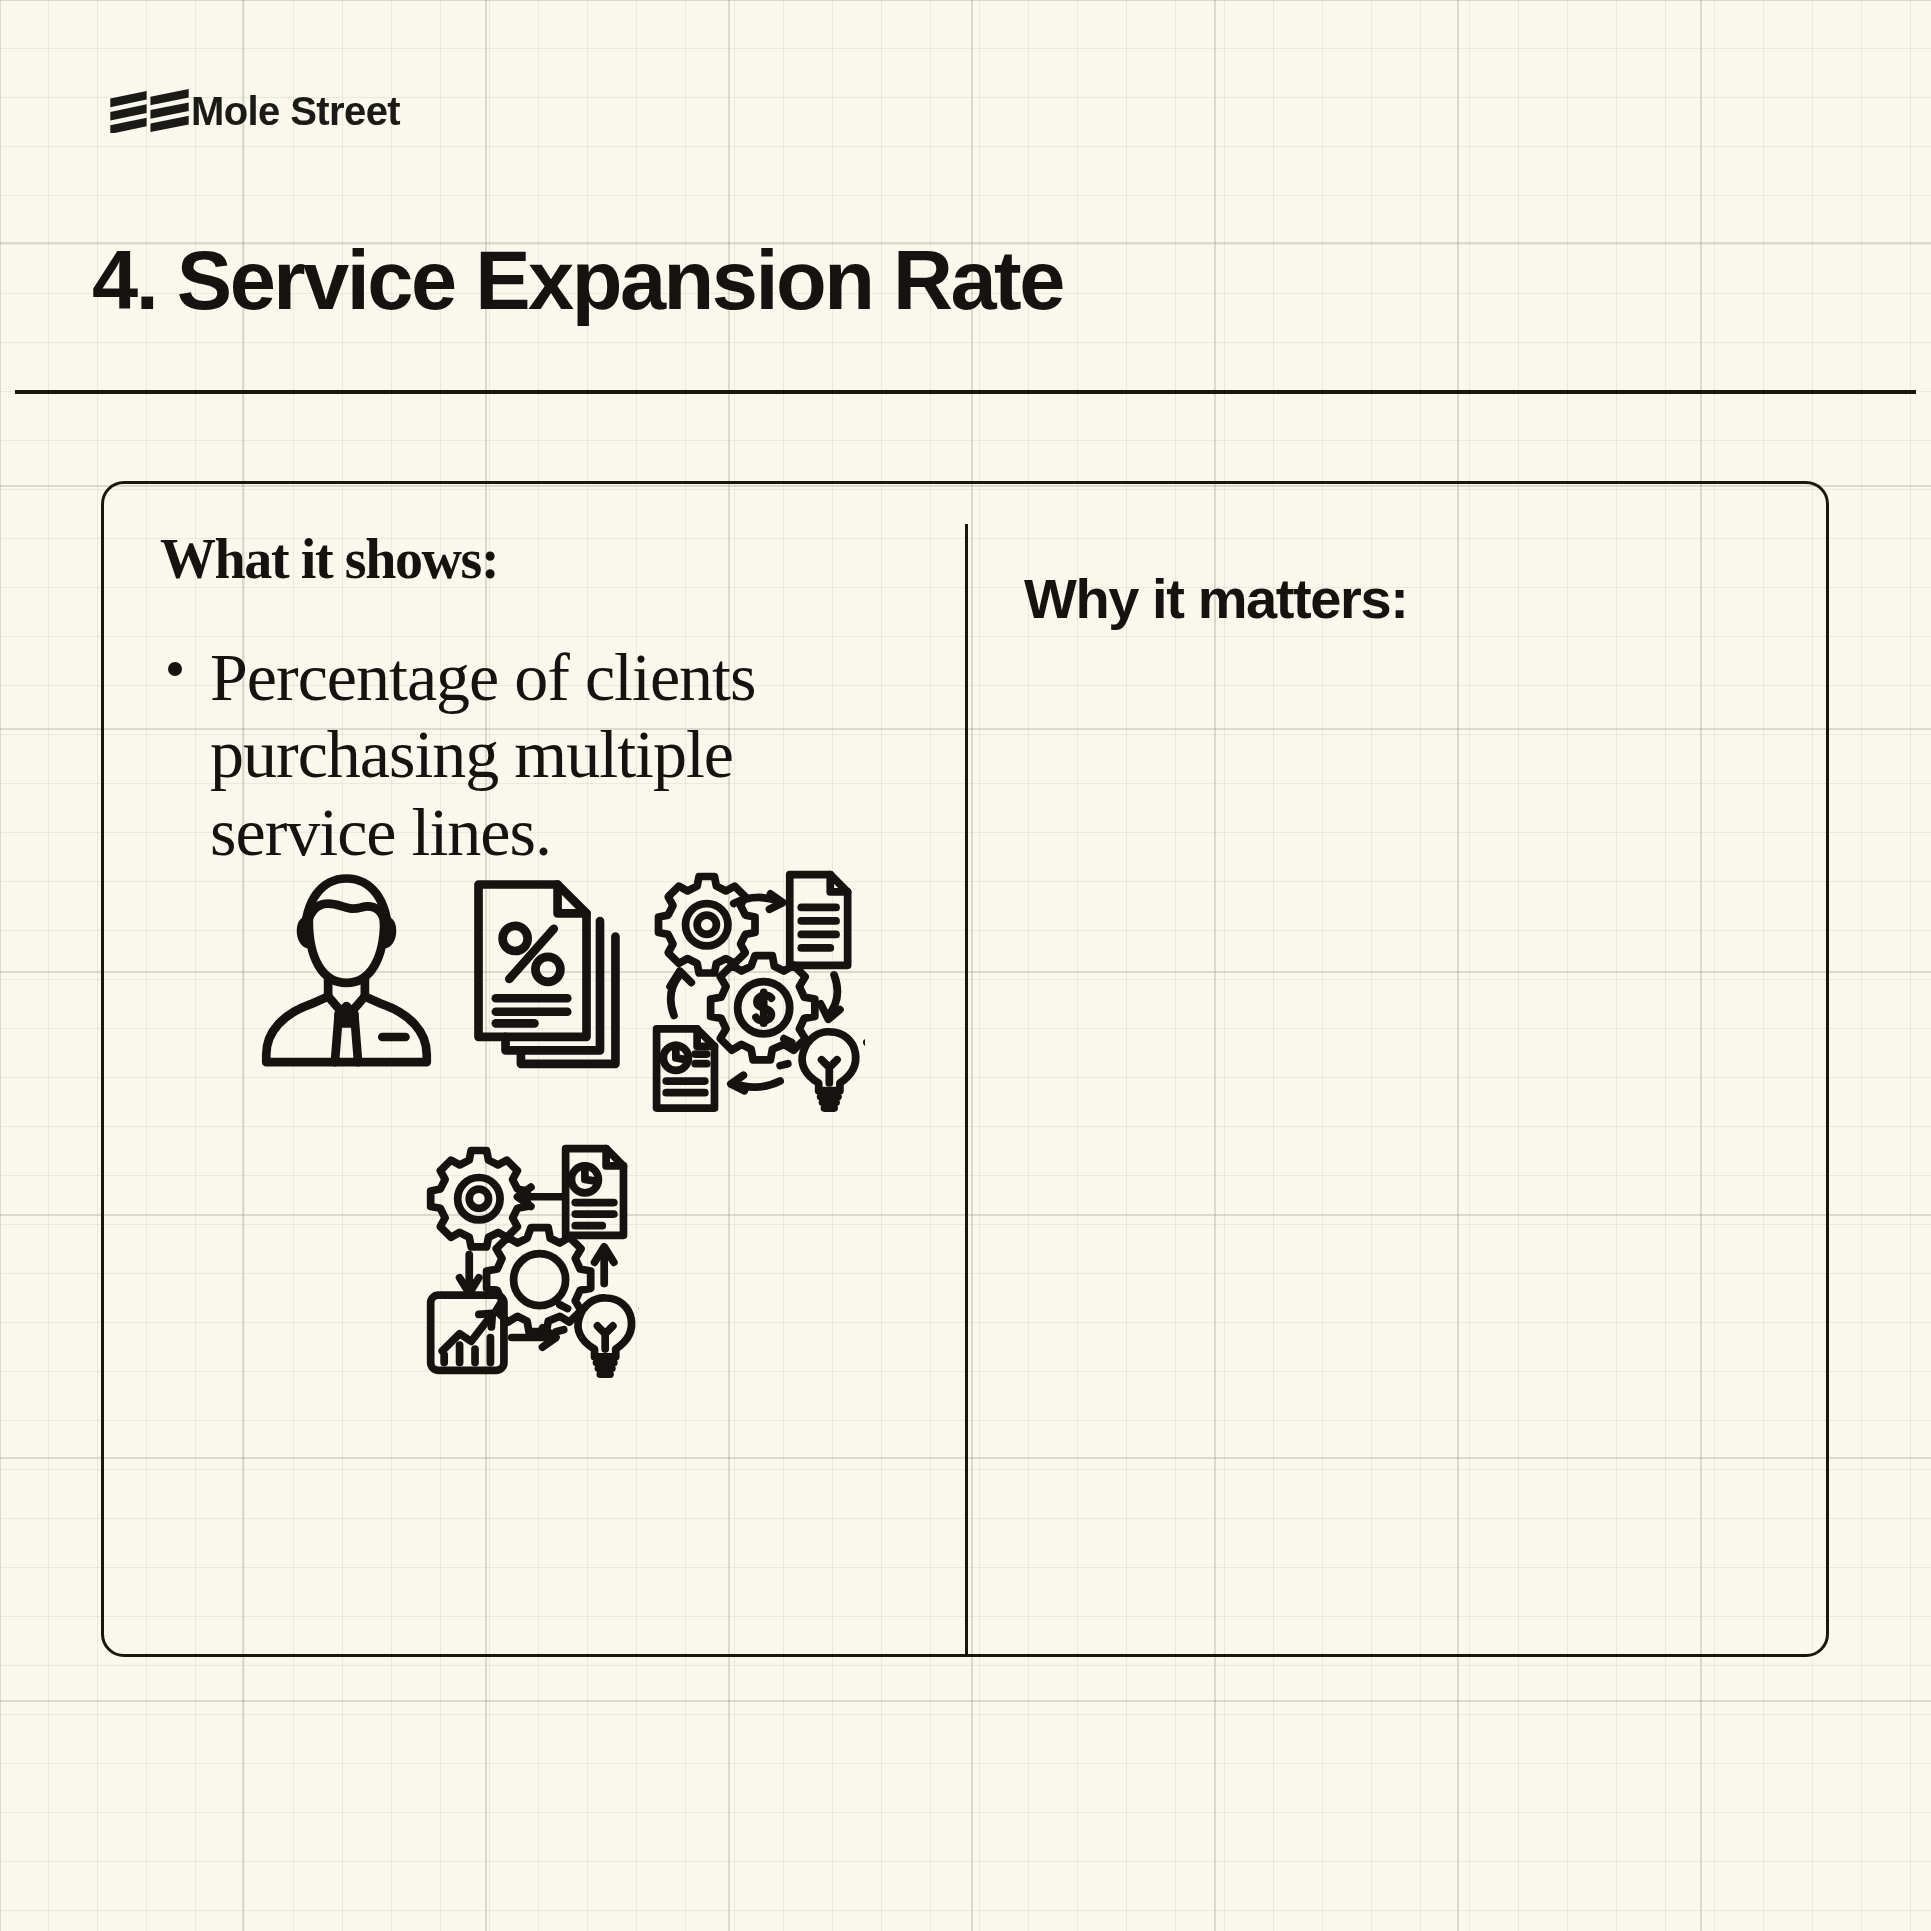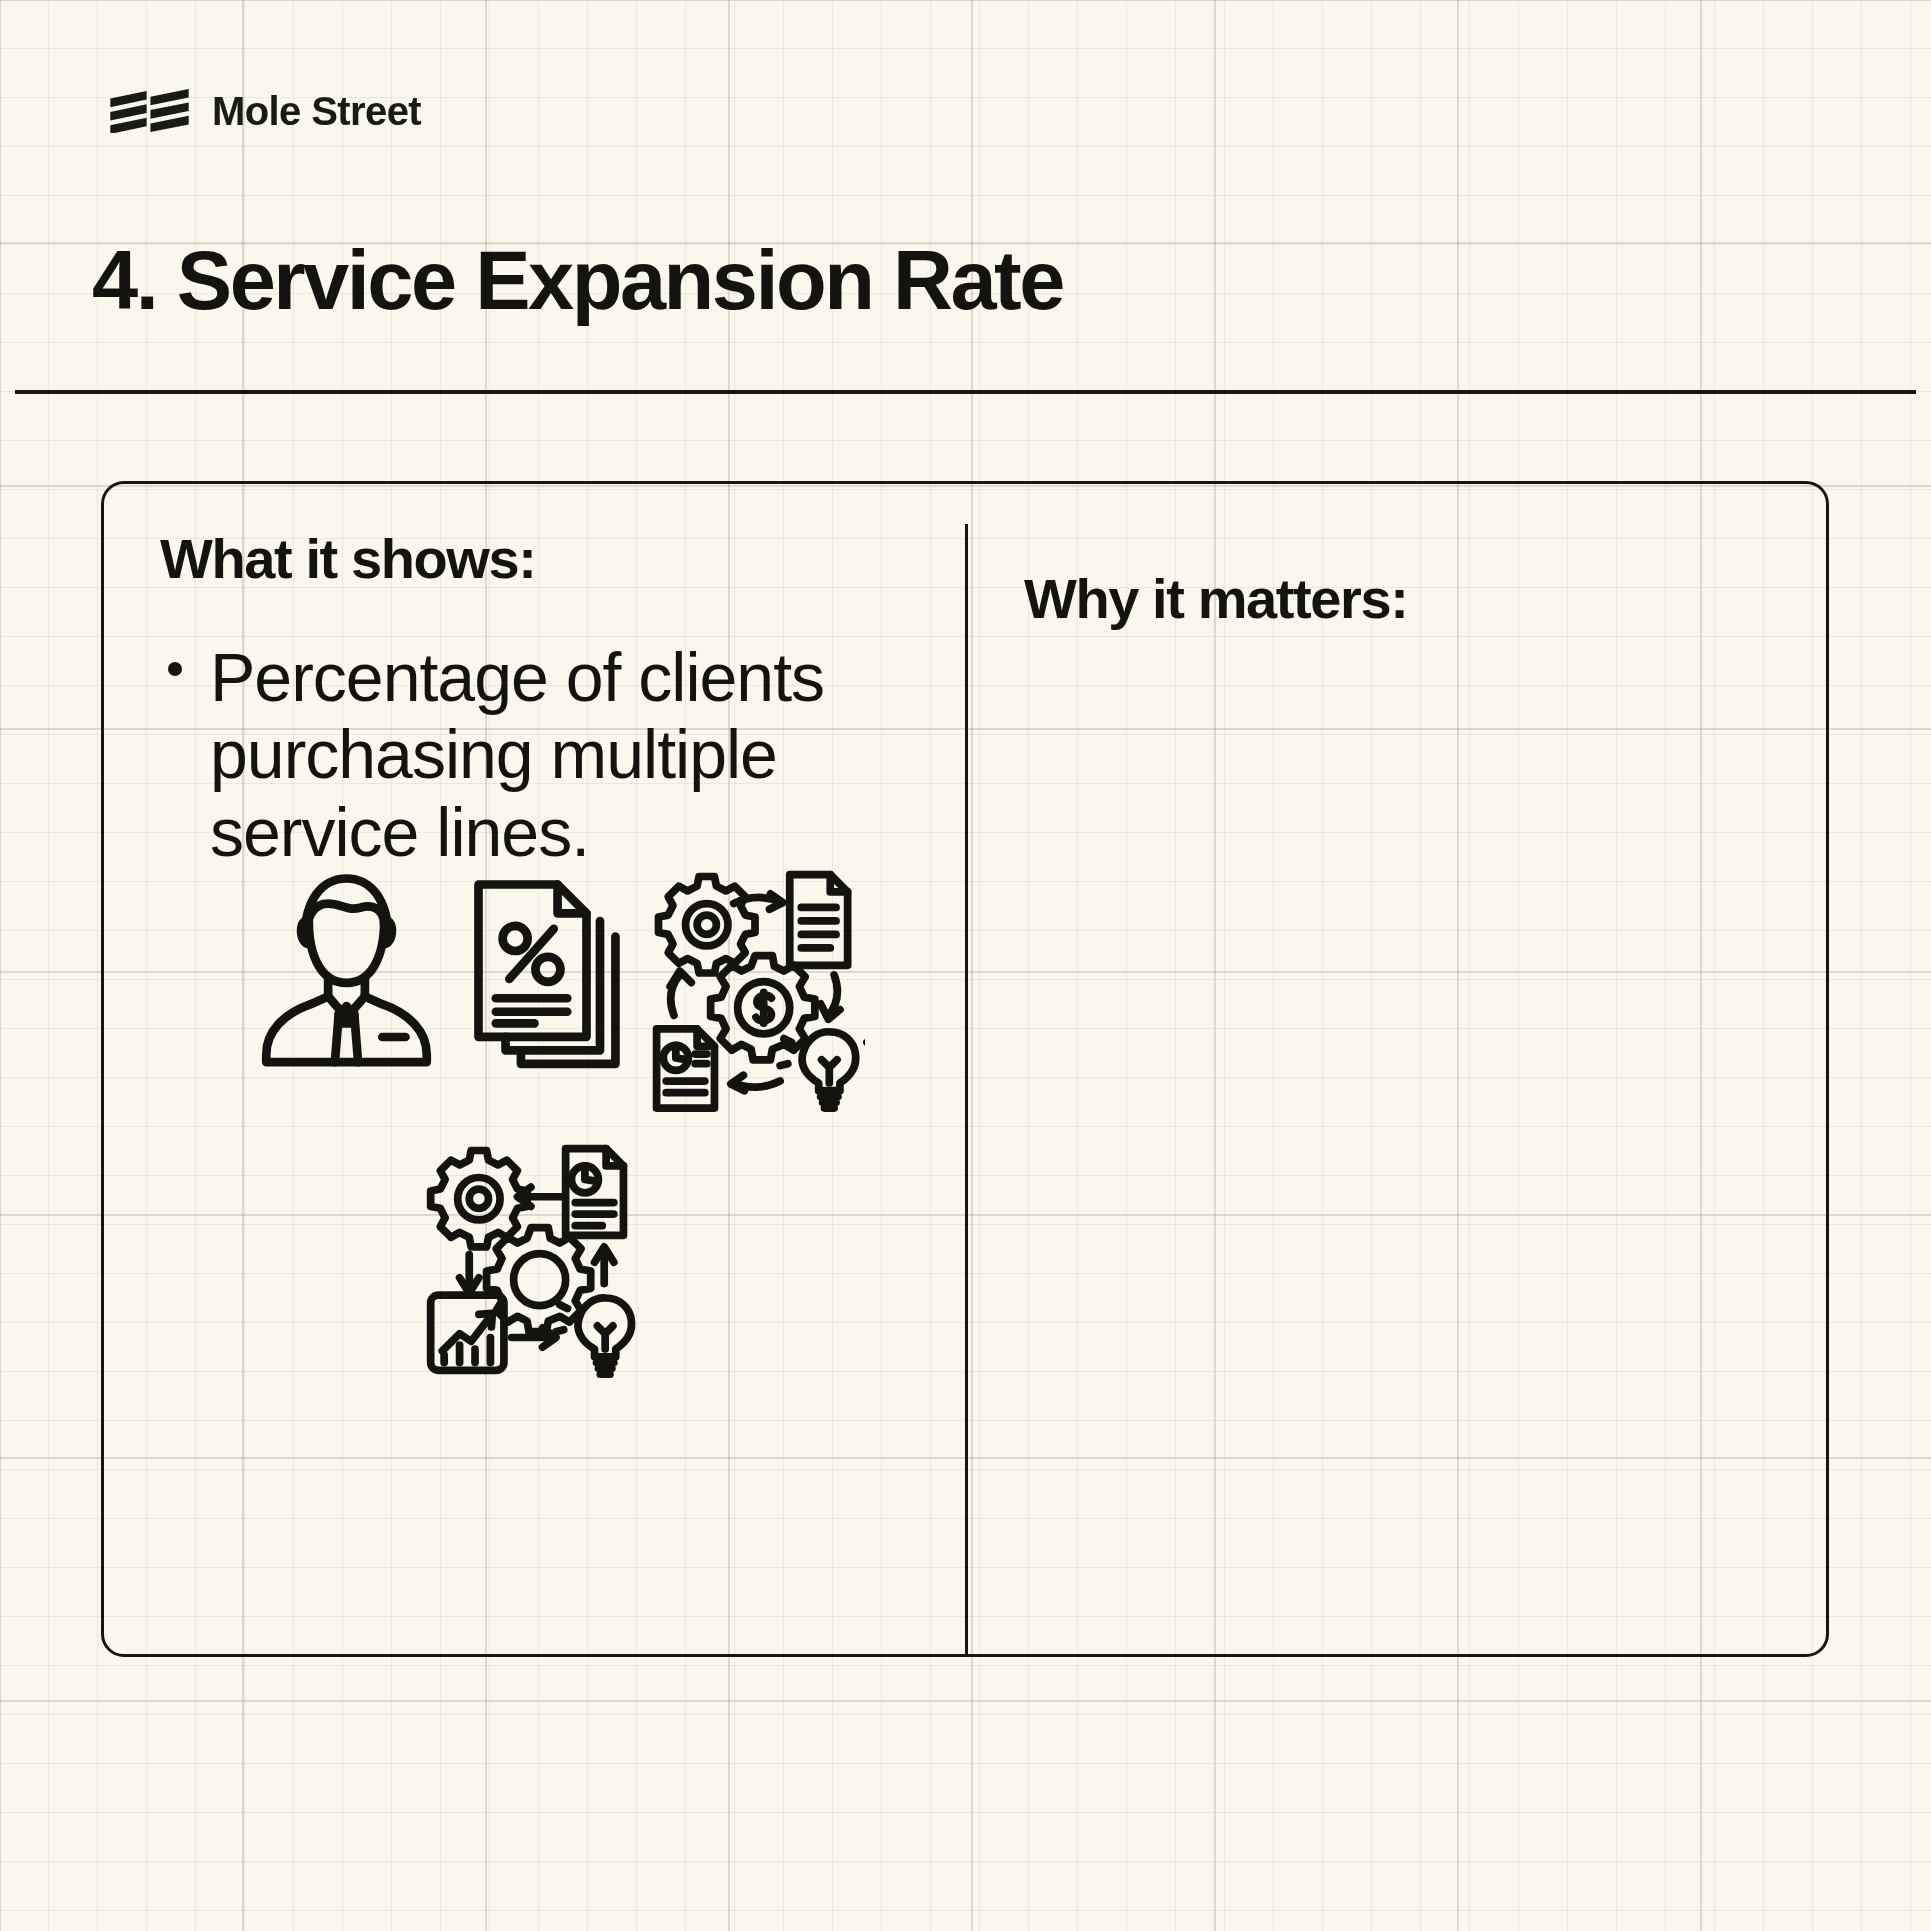--- a/index.html
+++ b/index.html
@@ -28,21 +28,20 @@
     color: #15140f;
   }
 
   
   .brand {
     position: absolute;
     left: 108px;
     top: 89px;
     display: flex;
     align-items: center;
-    gap: 21px;
   }
   .brand-mark { width: 83px; height: 44px; display: block; }
   .brand-name {
     font-size: 40px;
     font-weight: bold;
     letter-spacing: -0.6px;
     color: #1a1a17;
     line-height: 1;
     white-space: nowrap;
   }
@@ -78,21 +77,21 @@
     border: 3.9px solid #17160f;
     border-radius: 23px;
     box-sizing: border-box;
     display: flex;
     background: transparent;
   }
   .col {
     box-sizing: border-box;
     position: relative;
   }
-  .col-left  { width: 864px; padding: 46px 37px 0 56px; }
+  .col-left  { width: 864px; padding: 46px 37px 0 56px; font-family: Liberation Serif, serif; }
   .col-right { width: 864px; padding: 46px 56px 0 56px; border-left: 3.9px solid #17160f; margin-top: 40px; }
 
   .col-heading {
     font-size: 56px;
     font-weight: bold;
     letter-spacing: -1.4px;
     line-height: 1.05;
     margin: 0 0 50px 0;
     color: #14130f;
     white-space: nowrap;

